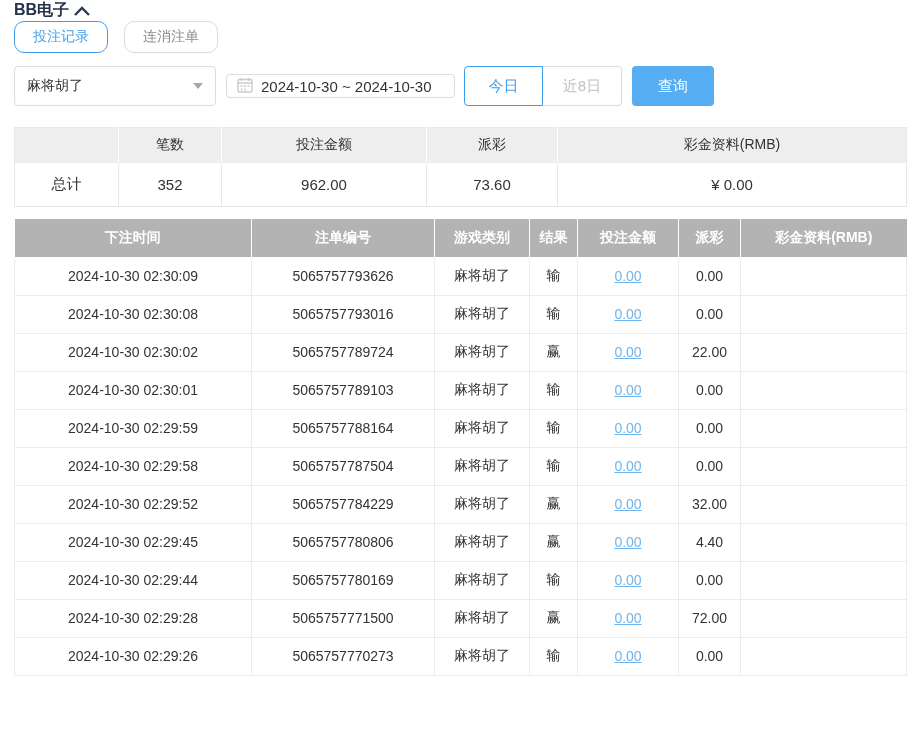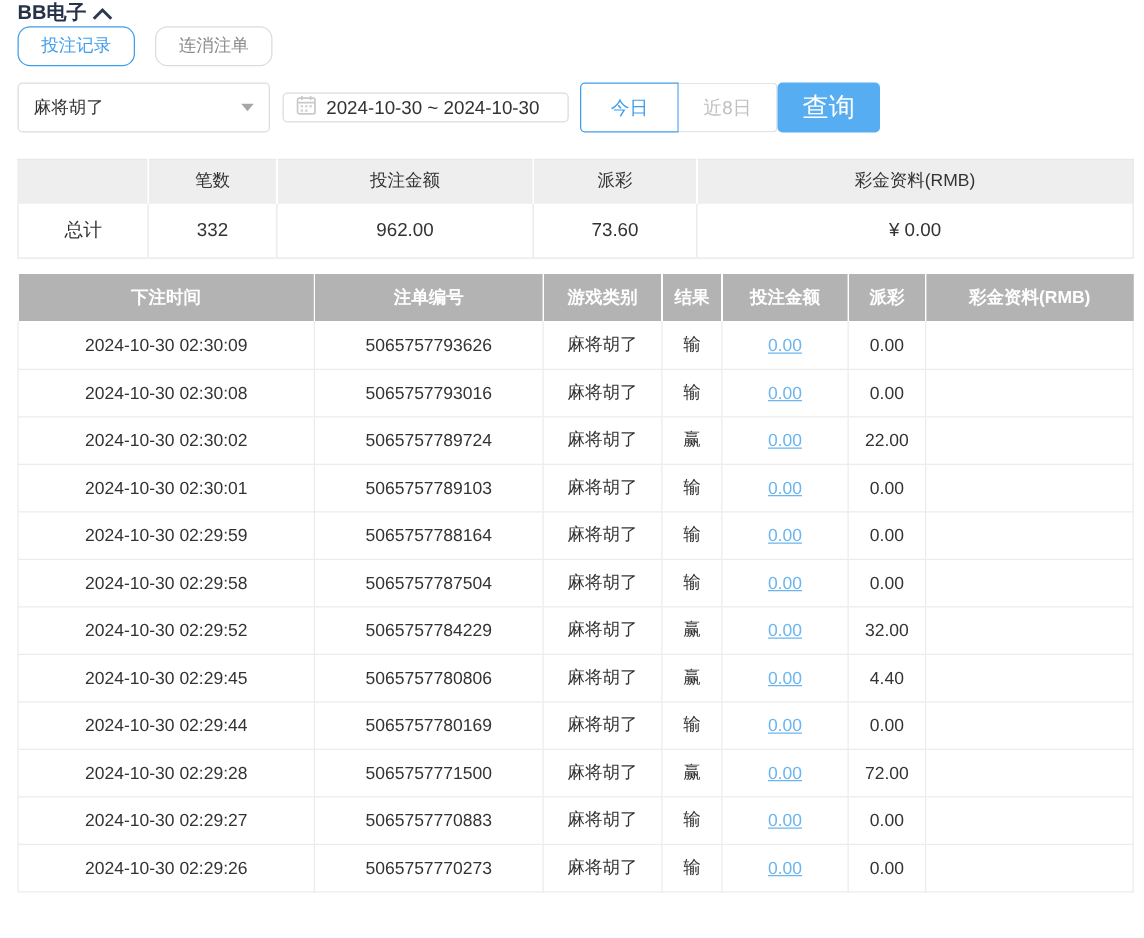--- a/index.html
+++ b/index.html
@@ -26,22 +26,22 @@
   .caret { width:0; height:0; border-left:5px solid transparent; border-right:5px solid transparent;
     border-top:6px solid #a6a6a6; }
   .date-input { margin-left:10px; width:229px; height:24px; border:1px solid #dcdcdc; border-radius:4px;
     display:flex; align-items:center; padding:0 10px; font-size:15px; gap:8px; cursor:pointer; }
   .btn-group { margin-left:9px; display:flex; }
   .seg { width:79px; height:40px; background:#fff; border:1px solid #dcdcdc; border-left-width:0;
     font-size:15px; color:var(--disabled); cursor:pointer; }
   .seg:first-child { border-left-width:1px; border-radius:4px 0 0 4px; }
   .seg:last-child { border-radius:0 4px 4px 0; }
   .seg.active { border:1px solid var(--accent); color:var(--accent); }
-  .search-btn { width:82px; height:40px; border:none; border-radius:4px;
-    background:var(--accent_light); color:#fff; font-size:21px; cursor:pointer; }
+  .search-btn { margin-left:10px; width:82px; height:40px; border:none; border-radius:4px;
+    background:var(--accent_light); color:#fff; font-size:15px; cursor:pointer; }
 
   
   table { border-collapse:collapse; width:100%; table-layout:fixed; font-size:14px; }
   td, th { text-align:center; overflow:hidden; white-space:nowrap; }
 
   .summary { margin-top:21px; border:1px solid var(--border); }
   .summary th { background:var(--summary_header_bg); font-weight:normal; height:35px;
     border-right:1px solid #fff; }
   .summary th:last-child { border-right:none; }
   .summary td { height:44px; border-right:1px solid var(--border); font-size:15px; }
@@ -118,21 +118,21 @@
         <th></th>
         <th>笔数</th>
         <th>投注金额</th>
         <th>派彩</th>
         <th>彩金资料(RMB)</th>
       </tr>
     </thead>
     <tbody>
       <tr>
         <td>总计</td>
-        <td>332</td>
+        <td>352</td>
         <td>962.00</td>
         <td>73.60</td>
         <td>¥ 0.00</td>
       </tr>
     </tbody>
   </table>
 
   <table class="records">
     <colgroup>
         <col style="width:237px">
@@ -249,29 +249,20 @@
         <tr>
           <td>2024-10-30 02:29:28</td>
           <td>5065757771500</td>
           <td>麻将胡了</td>
           <td>赢</td>
           <td><a>0.00</a></td>
           <td>72.00</td>
           <td></td>
         </tr>
 
-        <tr>
-          <td>2024-10-30 02:29:27</td>
-          <td>5065757770883</td>
-          <td>麻将胡了</td>
-          <td>输</td>
-          <td><a>0.00</a></td>
-          <td>0.00</td>
-          <td></td>
-        </tr>
 
         <tr>
           <td>2024-10-30 02:29:26</td>
           <td>5065757770273</td>
           <td>麻将胡了</td>
           <td>输</td>
           <td><a>0.00</a></td>
           <td>0.00</td>
           <td></td>
         </tr>

